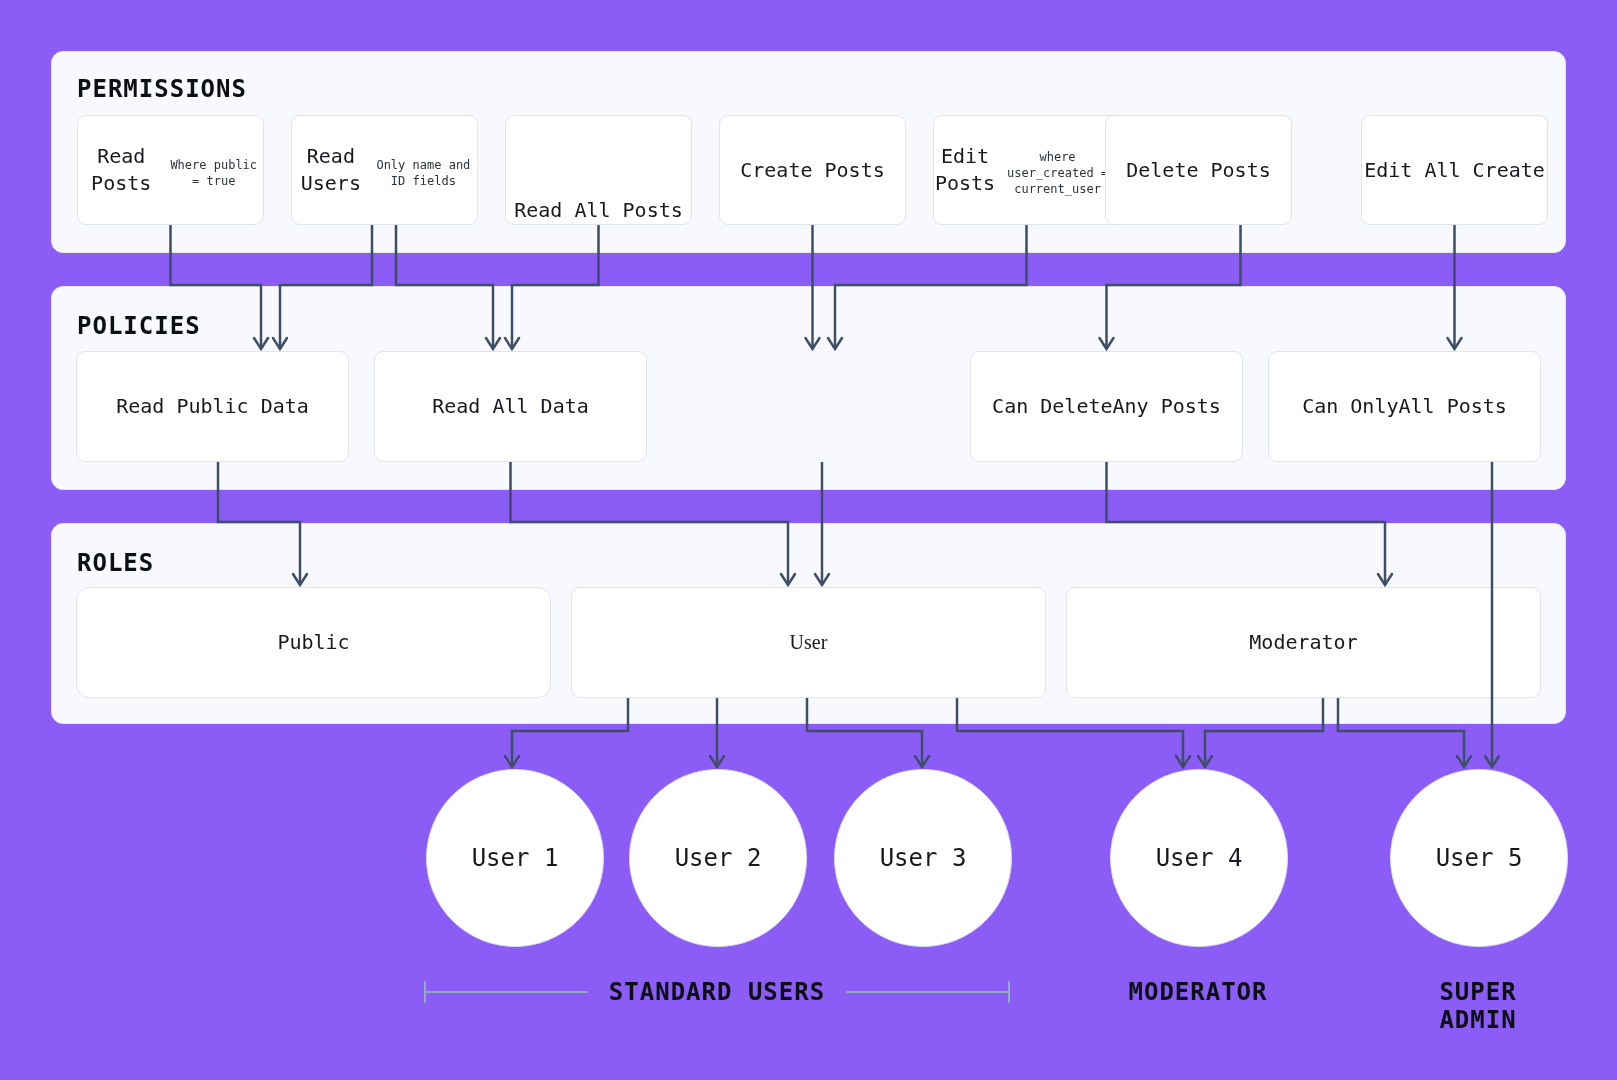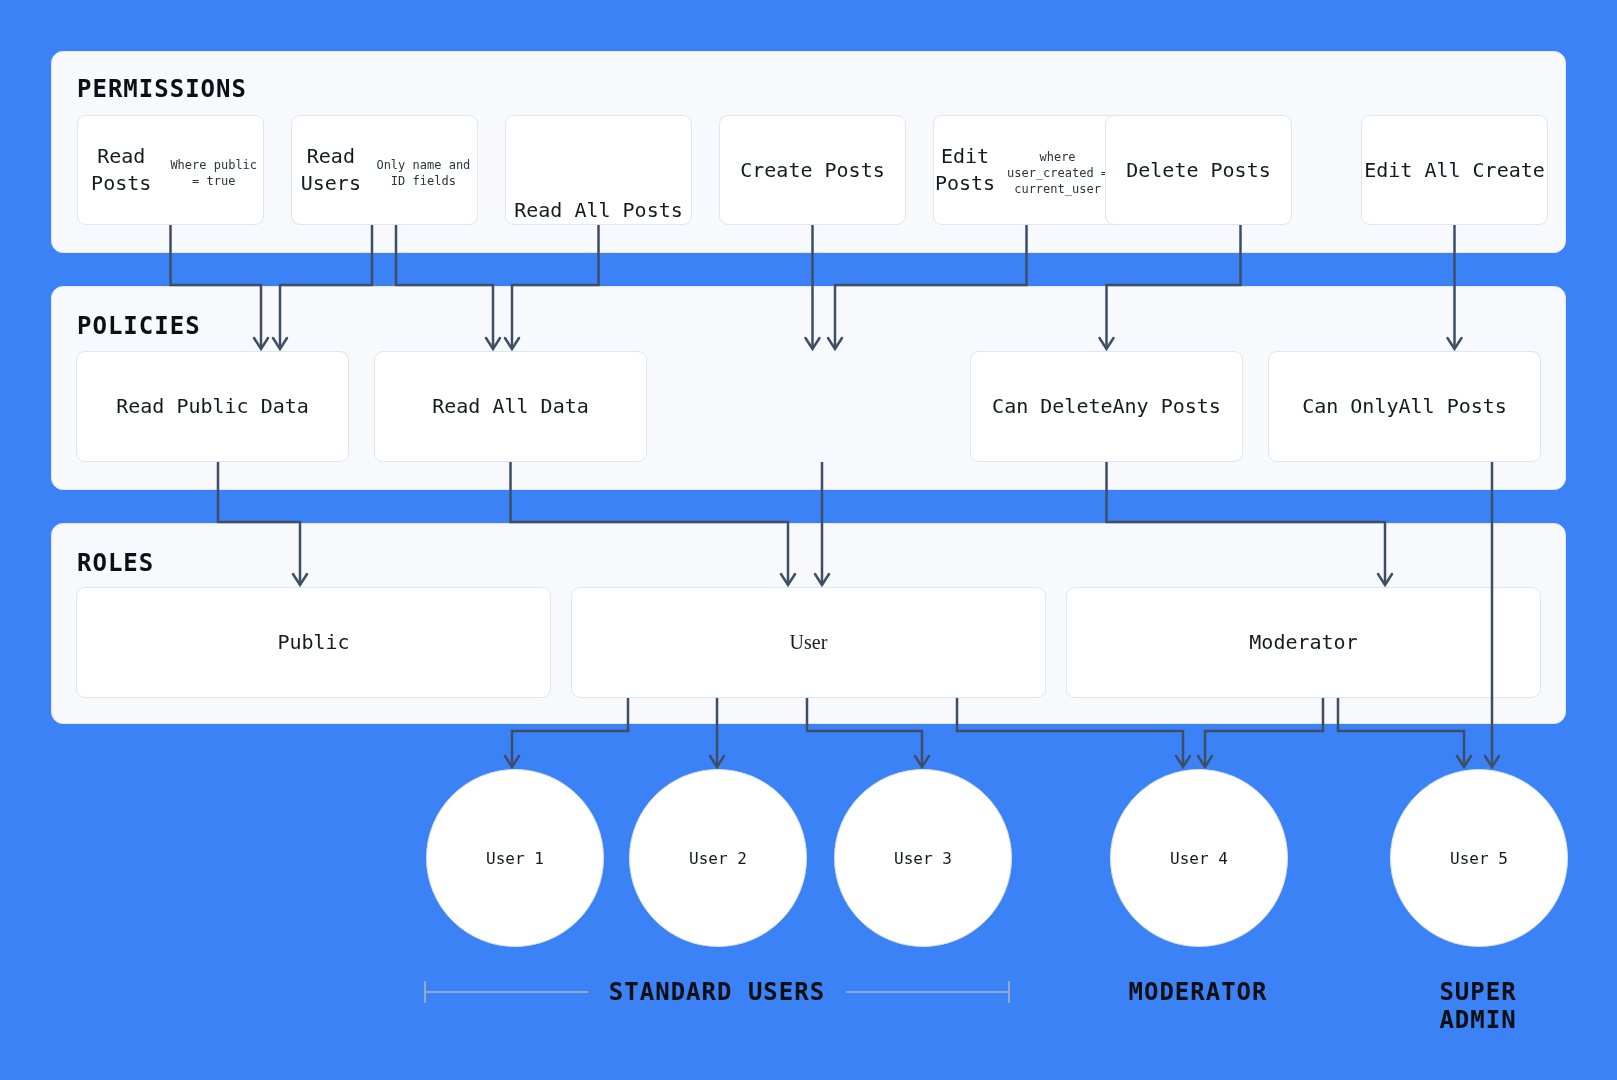--- a/index.html
+++ b/index.html
@@ -1,33 +1,33 @@
 <!DOCTYPE html>
 <html><head>
 <meta charset="utf-8">
 <style>
   html,body{margin:0;padding:0;background:#edf1f7;}
-  .stage{position:relative;width:1617px;height:1080px;background:#3b82f6;overflow:hidden;
+  .stage{position:relative;width:1617px;height:1080px;background:#8b5cf6;overflow:hidden;
          font-family:"DejaVu Sans Mono","Liberation Mono",monospace;color:#14181f;}
   .panel{position:absolute;left:51px;width:1513px;background:#f7f9fc;
          border:1px solid #e4e9f1;border-radius:12px;}
   .panel-title{position:absolute;left:77px;font-size:24px;font-weight:bold;
                letter-spacing:1px;color:#0c0f14;}
   .node{position:absolute;background:#ffffff;border:1px solid #dfe5ee;border-radius:9px;
         display:flex;flex-direction:row;align-items:center;justify-content:center;
         text-align:center;box-sizing:border-box;}
   .node .lbl{font-size:20px;line-height:27px;color:#16191f;}
   .node .note{font-size:12px;line-height:16px;color:#2e343c;margin-top:6px;max-width:165px;}
   .pbox{top:115px;height:110px;width:187px;}
   .polbox{top:351px;height:111px;width:273px;}
   .rolebox{top:587px;height:111px;width:475px;}
   .circle{position:absolute;top:769px;width:176px;height:176px;border-radius:50%;
           background:#ffffff;border:1px solid #d9e0ea;
           display:flex;align-items:center;justify-content:center;}
-  .circle .lbl{font-size:16px;color:#16191f;}
+  .circle .lbl{font-size:24px;color:#16191f;}
   .group-label{position:absolute;top:978px;font-size:24px;font-weight:bold;
                letter-spacing:1px;color:#0c0f14;text-align:center;transform:translateX(-50%);}
   svg.wires{position:absolute;left:0;top:0;pointer-events:none;}
 </style>
 </head>
 <body>
 
 <div class="stage">
 
   <div class="panel" style="top:51px;height:200px;"></div>
@@ -71,21 +71,21 @@
   </div>
   <div class="node polbox" style="left:970px;">
     <div class="lbl">Can Delete</div>
     <div class="lbl">Any Posts</div>
   </div>
   <div class="node polbox" style="left:1268px;">
     <div class="lbl">Can Only</div>
     <div class="lbl">All Posts</div>
   </div>
 
-  <div class="node rolebox" style="left:76px;">
+  <div class="node rolebox" style="left:76px;border-radius:13px;">
     <div class="lbl">Public</div>
   </div>
   <div class="node rolebox" style="left:571px;font-family:Liberation Serif, serif;">
     <div class="lbl">User</div>
   </div>
   <div class="node rolebox" style="left:1066px;">
     <div class="lbl">Moderator</div>
   </div>
 
   <div class="circle" style="left:426px;">

